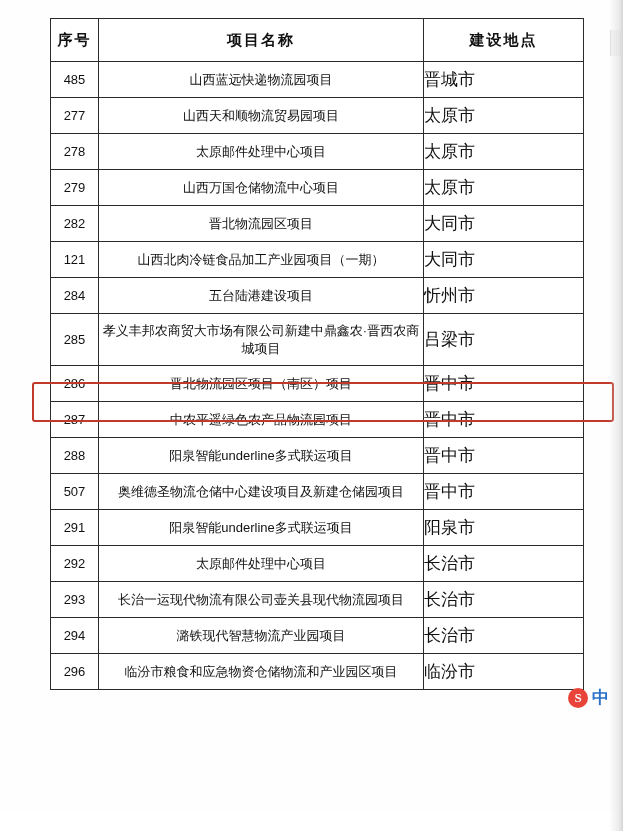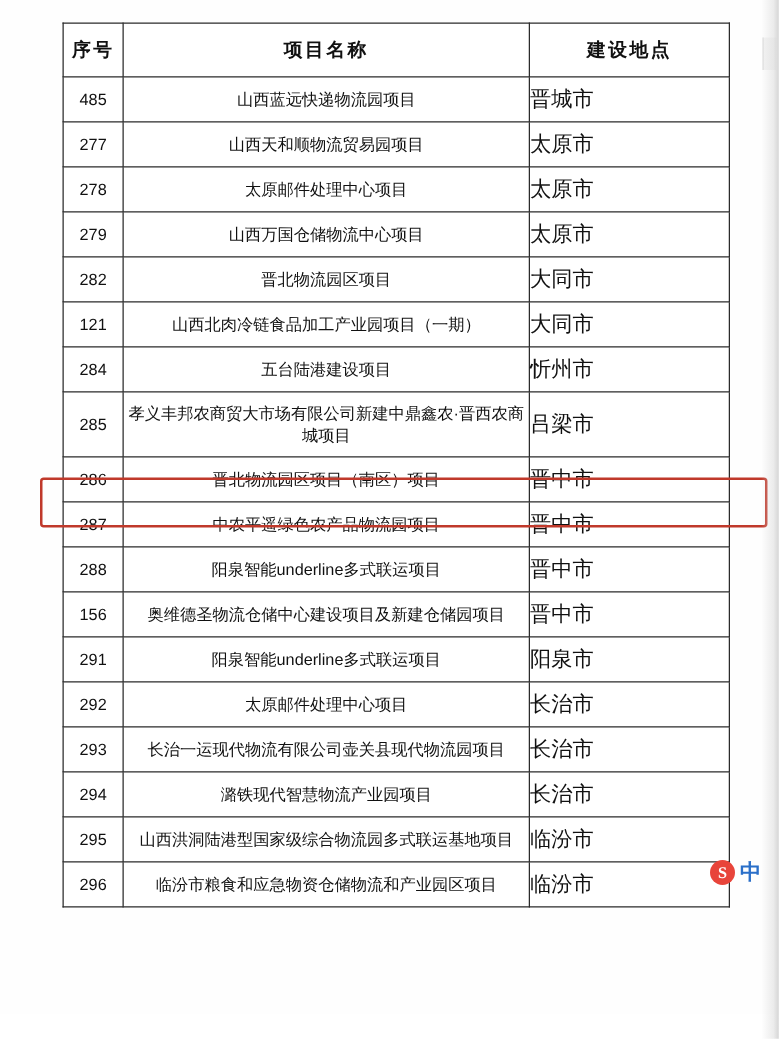--- a/index.html
+++ b/index.html
@@ -201,21 +201,21 @@
         <td class="idx">287</td>
         <td class="name">中农平遥绿色农产品物流园项目</td>
         <td class="loc">晋中市</td>
       </tr>
       <tr class="row">
         <td class="idx">288</td>
         <td class="name">阳泉智能underline多式联运项目</td>
         <td class="loc">晋中市</td>
       </tr>
       <tr class="row">
-        <td class="idx">156</td>
+        <td class="idx">507</td>
         <td class="name">奥维德圣物流仓储中心建设项目及新建仓储园项目</td>
         <td class="loc">晋中市</td>
       </tr>
       <tr class="row">
         <td class="idx">291</td>
         <td class="name">阳泉智能underline多式联运项目</td>
         <td class="loc">阳泉市</td>
       </tr>
       <tr class="row">
         <td class="idx">292</td>
@@ -224,25 +224,20 @@
       </tr>
       <tr class="row">
         <td class="idx">293</td>
         <td class="name">长治一运现代物流有限公司壶关县现代物流园项目</td>
         <td class="loc">长治市</td>
       </tr>
       <tr class="row">
         <td class="idx">294</td>
         <td class="name">潞铁现代智慧物流产业园项目</td>
         <td class="loc">长治市</td>
-      </tr>
-      <tr class="row">
-        <td class="idx">295</td>
-        <td class="name">山西洪洞陆港型国家级综合物流园多式联运基地项目</td>
-        <td class="loc">临汾市</td>
       </tr>
       <tr class="row">
         <td class="idx">296</td>
         <td class="name">临汾市粮食和应急物资仓储物流和产业园区项目</td>
         <td class="loc">临汾市</td>
       </tr>
 
     </tbody>
   </table>
 

